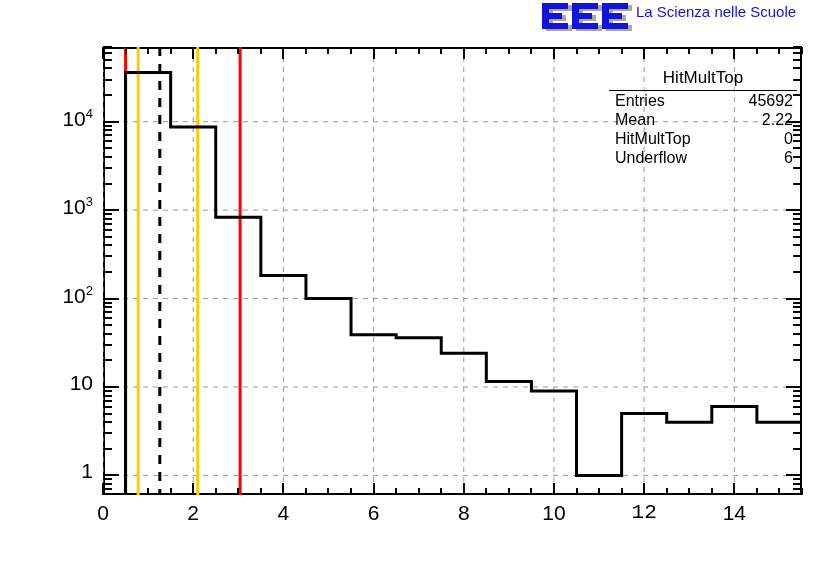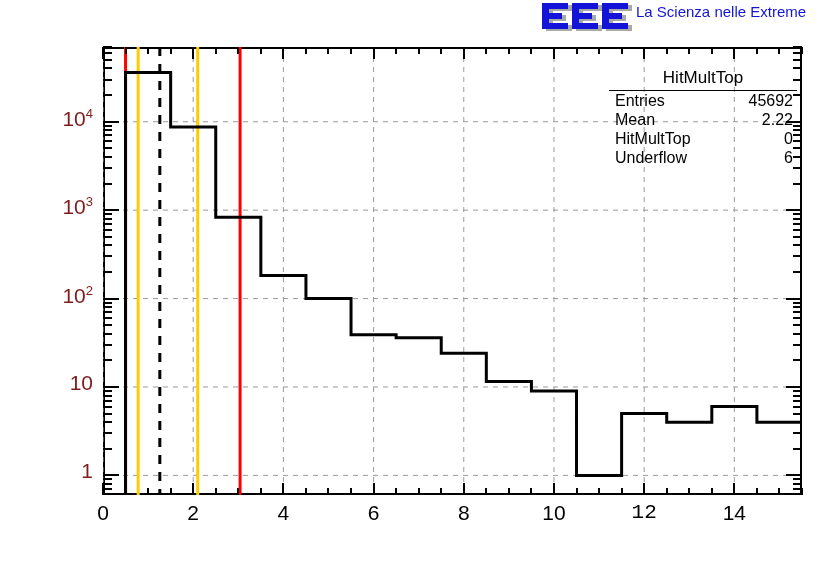--- a/index.html
+++ b/index.html
@@ -22,21 +22,21 @@
   #plot-frame{position:absolute;left:103px;top:47px;width:699px;height:448px;
               border:2px solid #000;box-sizing:border-box;background:#fff;}
 
   
   .tick{position:absolute;background:#000;}
   .xtick{width:2px;}
   .ytick{height:2px;}
 
   
   .xlab{position:absolute;font-size:21px;text-align:center;color:#000;}
-  .ylab{position:absolute;font-size:21px;text-align:right;color:#7f1d1d;white-space:nowrap;}
+  .ylab{position:absolute;font-size:21px;text-align:right;color:#000000;white-space:nowrap;}
   .ylab sup{font-size:13px;vertical-align:super;}
 
   #x-axis-title{position:absolute;right:26px;top:528px;font-size:25px;color:#000;}
 
   
   #hist-svg{position:absolute;left:103px;top:47px;}
 
   
   #stats-box{position:absolute;left:609px;top:68px;width:188px;
              background:transparent;font-size:16px;color:#000;}
@@ -77,21 +77,21 @@
         <rect x="32" y="11" width="20" height="6"></rect>
         <rect x="32" y="21" width="26" height="6"></rect>
         <rect x="32" y="1" width="7" height="26"></rect>
         <rect x="62" y="1" width="26" height="6"></rect>
         <rect x="62" y="11" width="20" height="6"></rect>
         <rect x="62" y="21" width="26" height="6"></rect>
         <rect x="62" y="1" width="7" height="26"></rect>
       </g>
     </svg>
     <div class="logo-lines">
-      <div>La Scienza nelle Extreme</div>
+      <div>La Scienza nelle Scuole</div>
     </div>
   </div>
 
   <div id="plot-frame"></div>
 
   <svg id="hist-svg" width="699" height="448">
     <g id="grid-layer">
         <line x1="0" y1="0" x2="0" y2="448" stroke="#9a9a9a" stroke-width="1" stroke-dasharray="5,5"></line>
         <line x1="90.19354838709677" y1="0" x2="90.19354838709677" y2="448" stroke="#9a9a9a" stroke-width="1" stroke-dasharray="5,5"></line>
         <line x1="180.38709677419354" y1="0" x2="180.38709677419354" y2="448" stroke="#9a9a9a" stroke-width="1" stroke-dasharray="5,5"></line>

